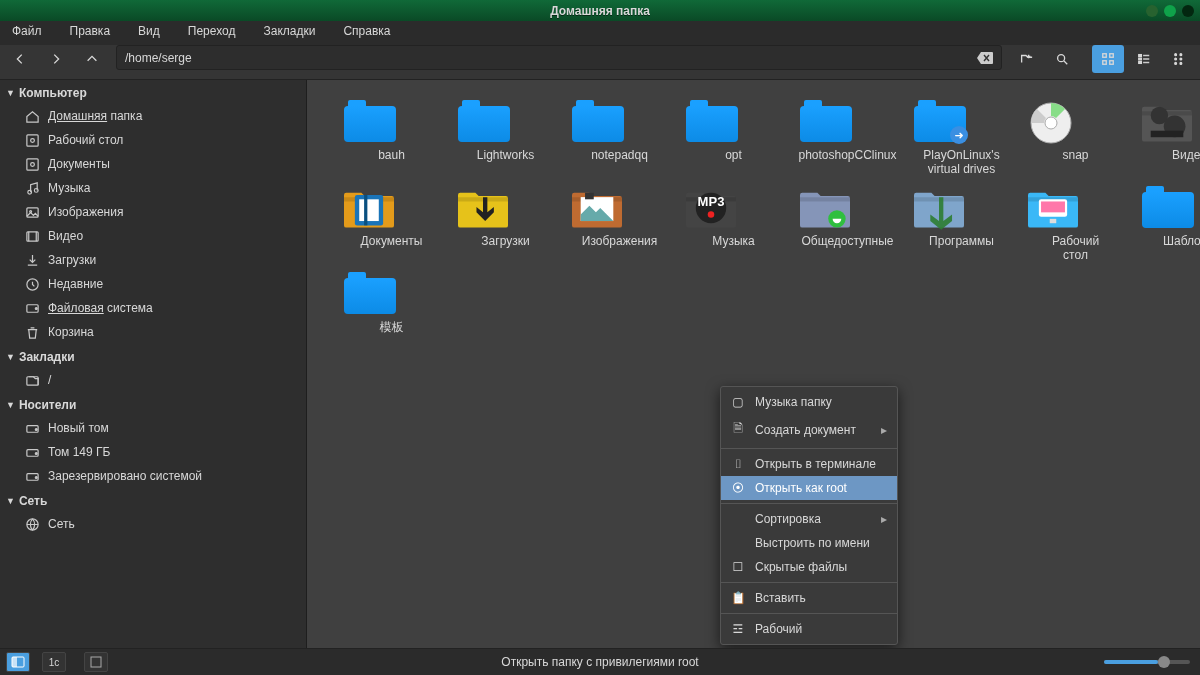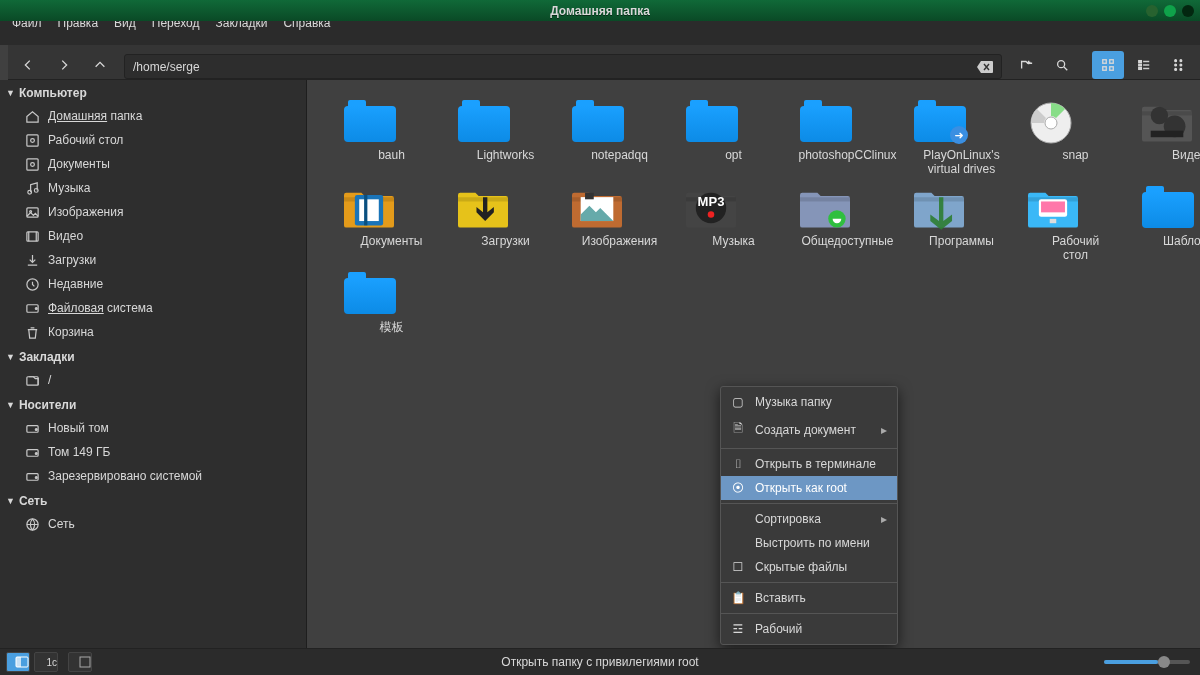--- a/index.html
+++ b/index.html
@@ -20,23 +20,23 @@
 }
 *{box-sizing:border-box;font-family:"Helvetica Neue",Arial,sans-serif;font-size:12px;color:var(--text);}
 body{margin:0;background:var(--content);width:1200px;height:675px;overflow:hidden;display:flex;flex-direction:column;}
 .titlebar{height:21px;background:linear-gradient(#106938,#0a4a26);display:flex;align-items:center;position:relative;}
 .titlebar .title{position:absolute;left:50%;transform:translateX(-50%);font-weight:bold;text-shadow:0 1px 0 rgba(0,0,0,.5);}
 .win-btns{position:absolute;right:6px;display:flex;gap:6px;}
 .win-btn{width:12px;height:12px;border-radius:50%;}
 .win-min{background:#27622f;}
 .win-max{background:#0fa24a;}
 .win-close{background:#032710;}
-.menubar{height:24px;background:var(--menubar);display:flex;align-items:flex-end;padding:12px 4px;gap:0;}
+.menubar{height:24px;background:var(--menubar);display:flex;align-items:flex-start;padding:0 4px;gap:12px;}
 .menubar .mitem{padding:3px 8px;}
-.toolbar{height:35px;background:var(--toolbar);display:flex;align-items:flex-end;padding:0 4px;gap:4px;border-bottom:1px solid #222;margin-left:8px;}
+.toolbar{height:35px;background:var(--toolbar);display:flex;align-items:flex-start;padding:0 4px;gap:4px;border-bottom:1px solid #222;}
 .tbtn{width:32px;height:28px;display:flex;align-items:center;justify-content:center;border-radius:3px;}
 .tbtn.active{background:var(--accent);}
 .tbtn svg{width:14px;height:14px;fill:none;stroke:var(--text);stroke-width:1.5;}
 .pathbox{flex:1;height:25px;background:#2d2d2d;border:1px solid #222;border-radius:3px;display:flex;align-items:center;padding:0 8px;margin:0 4px;}
 .pathbox .clear{margin-left:auto;}
 .main{flex:1;display:flex;overflow:hidden;}
 .sidebar{width:307px;background:var(--sidebar);overflow-y:auto;border-right:1px solid #1e1e1e;}
 .shead{display:flex;align-items:center;padding:6px 8px 4px 6px;font-weight:bold;color:#b8b8b8;}
 .shead .tri{margin-right:4px;font-size:9px;}
 .srow{display:flex;align-items:center;padding:4px 8px 4px 24px;gap:8px;position:relative;}
@@ -51,21 +51,21 @@
 .badge{position:absolute;right:-2px;bottom:-2px;width:18px;height:18px;border-radius:50%;display:flex;align-items:center;justify-content:center;font-size:11px;}
 .flabel{text-align:center;margin-top:6px;line-height:14px;max-width:106px;margin-left:43px;}
 .contextmenu{position:absolute;left:720px;top:386px;width:178px;background:var(--menu);border:1px solid var(--menu-border);border-radius:3px;box-shadow:0 4px 14px rgba(0,0,0,.6);padding:3px 0;}
 .cmrow{display:flex;align-items:center;padding:5px 10px;gap:10px;}
 .cmrow.selected{background:var(--selected);color:#fff;}
 .cmrow.dim{color:#777;}
 .cmrow .chevr{margin-left:auto;color:#aaa;}
 .cmrow .ico{width:14px;flex-shrink:0;text-align:center;}
 .cmsep{height:1px;background:#555;margin:3px 0;}
 .statusbar{height:27px;background:var(--statusbar);display:flex;align-items:center;padding:0 6px;border-top:1px solid #222;position:relative;}
-.sbar-btn{width:24px;height:20px;border:1px solid #444;border-radius:2px;margin-right:4px;display:flex;align-items:center;justify-content:flex-end;background:#333;}
+.sbar-btn{width:24px;height:20px;border:1px solid #444;border-radius:2px;margin-right:12px;display:flex;align-items:center;justify-content:center;background:#333;}
 .sbar-btn.active{background:var(--accent);}
 .zoom{position:absolute;right:10px;width:86px;height:4px;background:#555;border-radius:2px;}
 .zoom .thumb{position:absolute;top:-4px;left:54px;width:12px;height:12px;background:#888;border-radius:50%;}
 .zoom .fill{position:absolute;left:0;width:54px;height:4px;background:var(--accent);border-radius:2px;}
 .sbtext{position:absolute;left:50%;transform:translateX(-50%);}
 svg{display:block;}
 </style>
 </head>
 <body>
 

